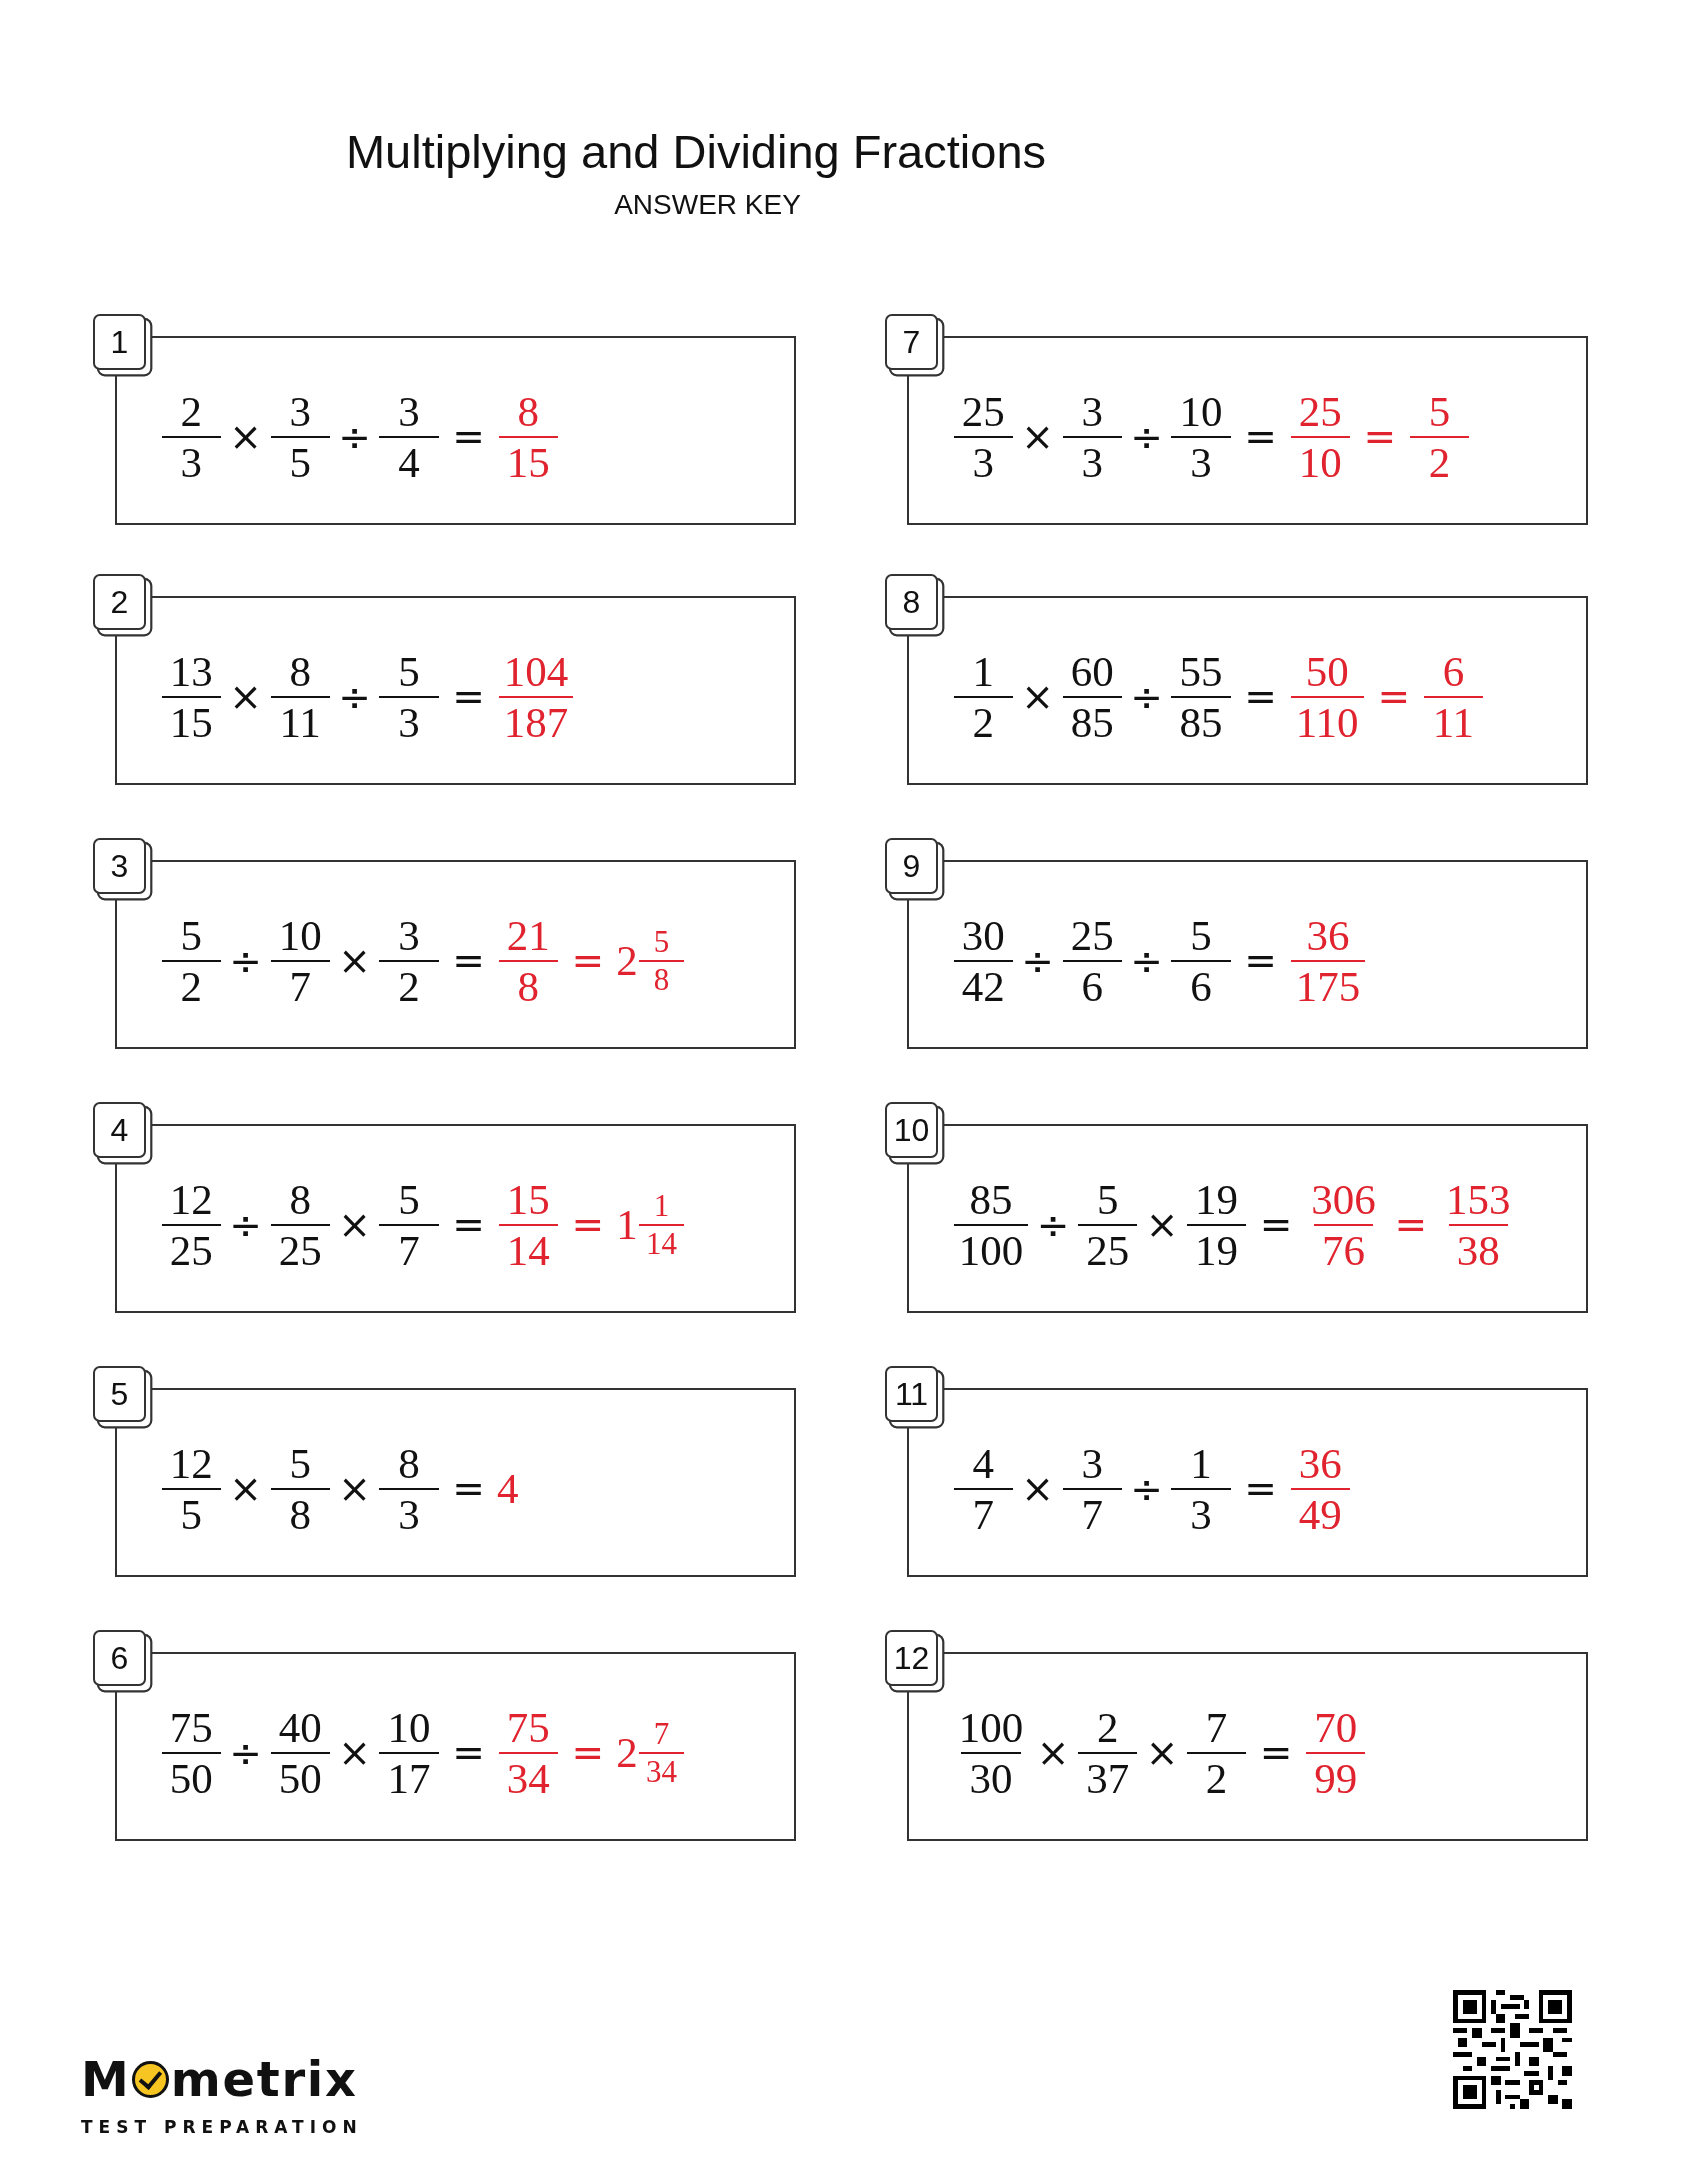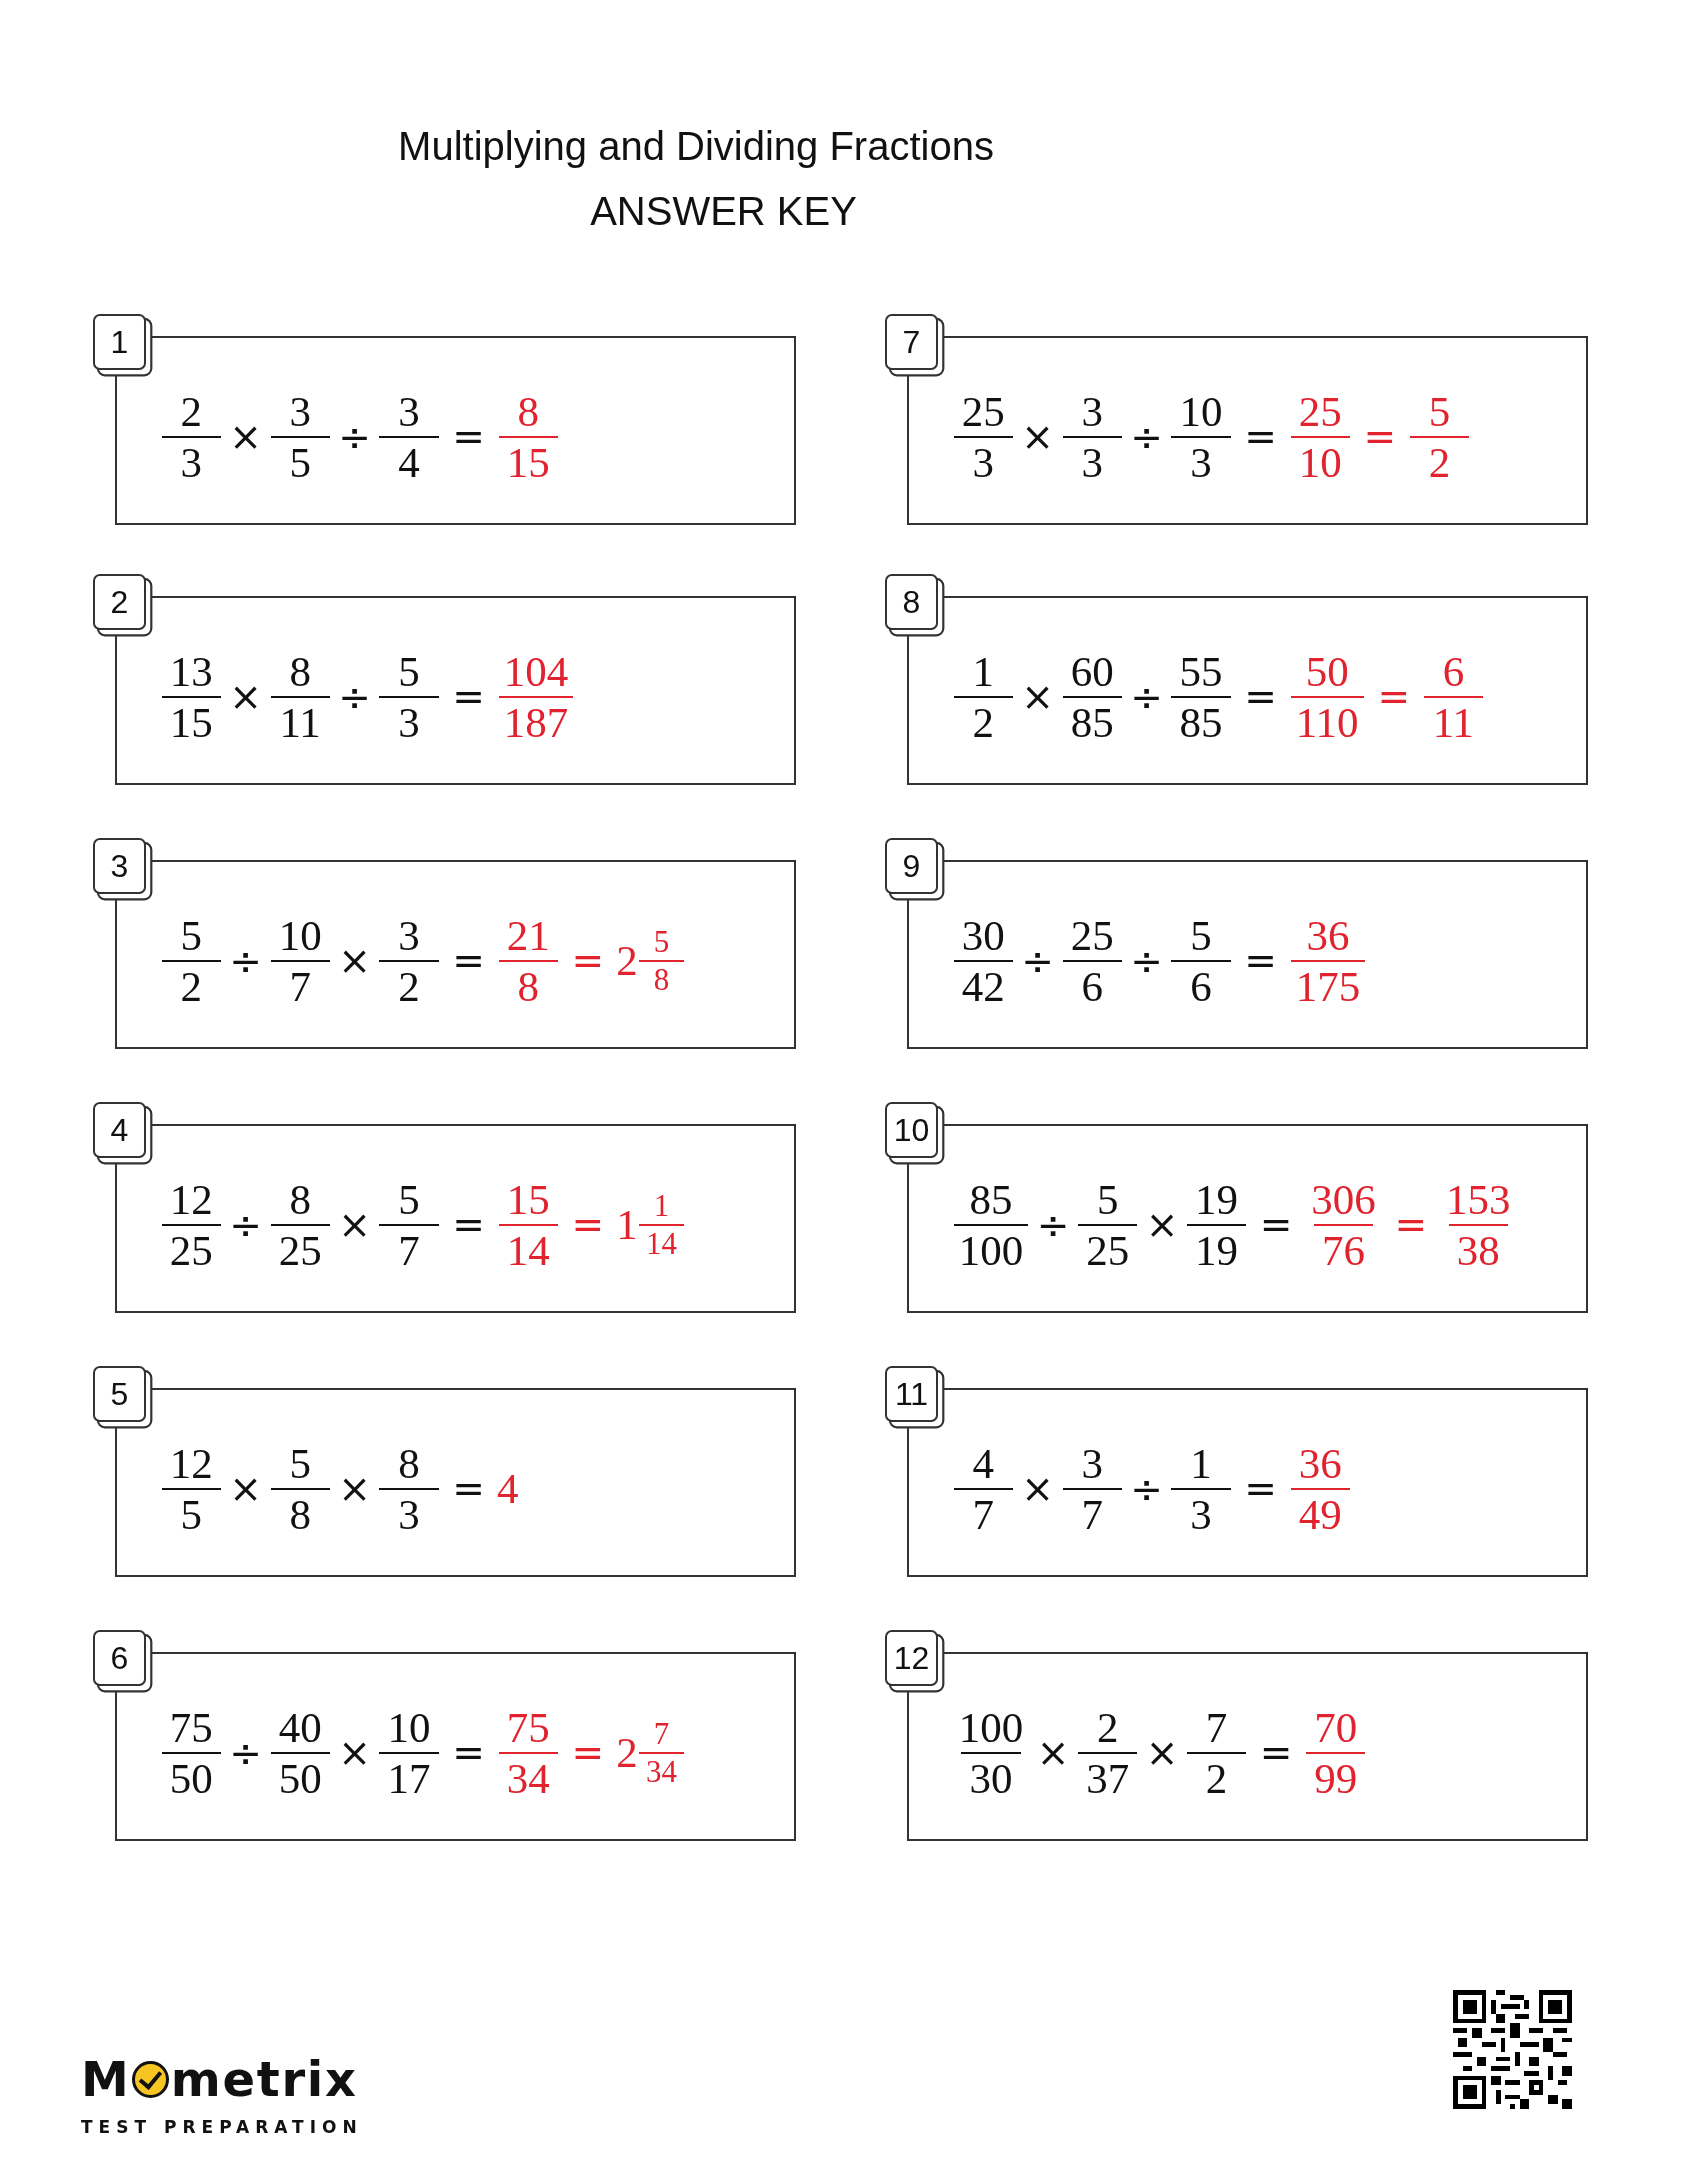--- a/index.html
+++ b/index.html
@@ -1,18 +1,18 @@
 <!DOCTYPE html>
 <html style="font-size:13.6px"><head>
 <meta charset="utf-8">
 <style>
   html,body{margin:0;padding:0;background:#fff;}
   body{width:1685px;height:2181px;position:relative;overflow:hidden;font-family:"Liberation Sans",sans-serif;}
-  .title{position:absolute;left:0;width:1392px;top:124px;text-align:center;font-size:40px;color:#111;}
-  .subtitle{position:absolute;left:0;width:1415px;top:189px;text-align:center;font-size:40px;color:#111;margin-left:16px;}
+  .title{position:absolute;left:0;width:1392px;top:124px;text-align:center;font-size:47px;color:#111;}
+  .subtitle{position:absolute;left:0;width:1415px;top:189px;text-align:center;font-size:28px;color:#111;}
   .problem{position:absolute;width:681px;height:189px;border:2.1px solid #333;box-sizing:border-box;}
   .badge{position:absolute;left:-24px;top:-24px;width:53px;height:56px;border:2.1px solid #333;border-radius:6.8px;background:#fff;box-shadow:5.1px 5.1px 0 -0.9px #fff,5.1px 5.1px 0 1.3px #333;font-size:32px;display:flex;align-items:center;justify-content:center;color:#111;box-sizing:border-box;}
   .expr{position:absolute;left:43px;top:43px;height:111px;display:flex;align-items:center;font-family:"Liberation Serif",serif;font-size:43px;color:#111;}
   .frac{display:inline-flex;flex-direction:column;align-items:center;margin:0 1.7px;}
   .frac .n{padding:0 5.1px;line-height:49px;}
   .frac .d{padding:0 5.1px;line-height:49px;border-top:2.6px solid currentColor;min-width:49px;text-align:center;}
   .frac .n{min-width:49px;text-align:center;}
   .op{font-family:"DejaVu Sans",sans-serif;font-size:39px;margin:0 6.8px;}
   .eq{font-family:"DejaVu Sans",sans-serif;font-size:39px;margin:0 12px;}
   .ans{color:#e0232e;}

